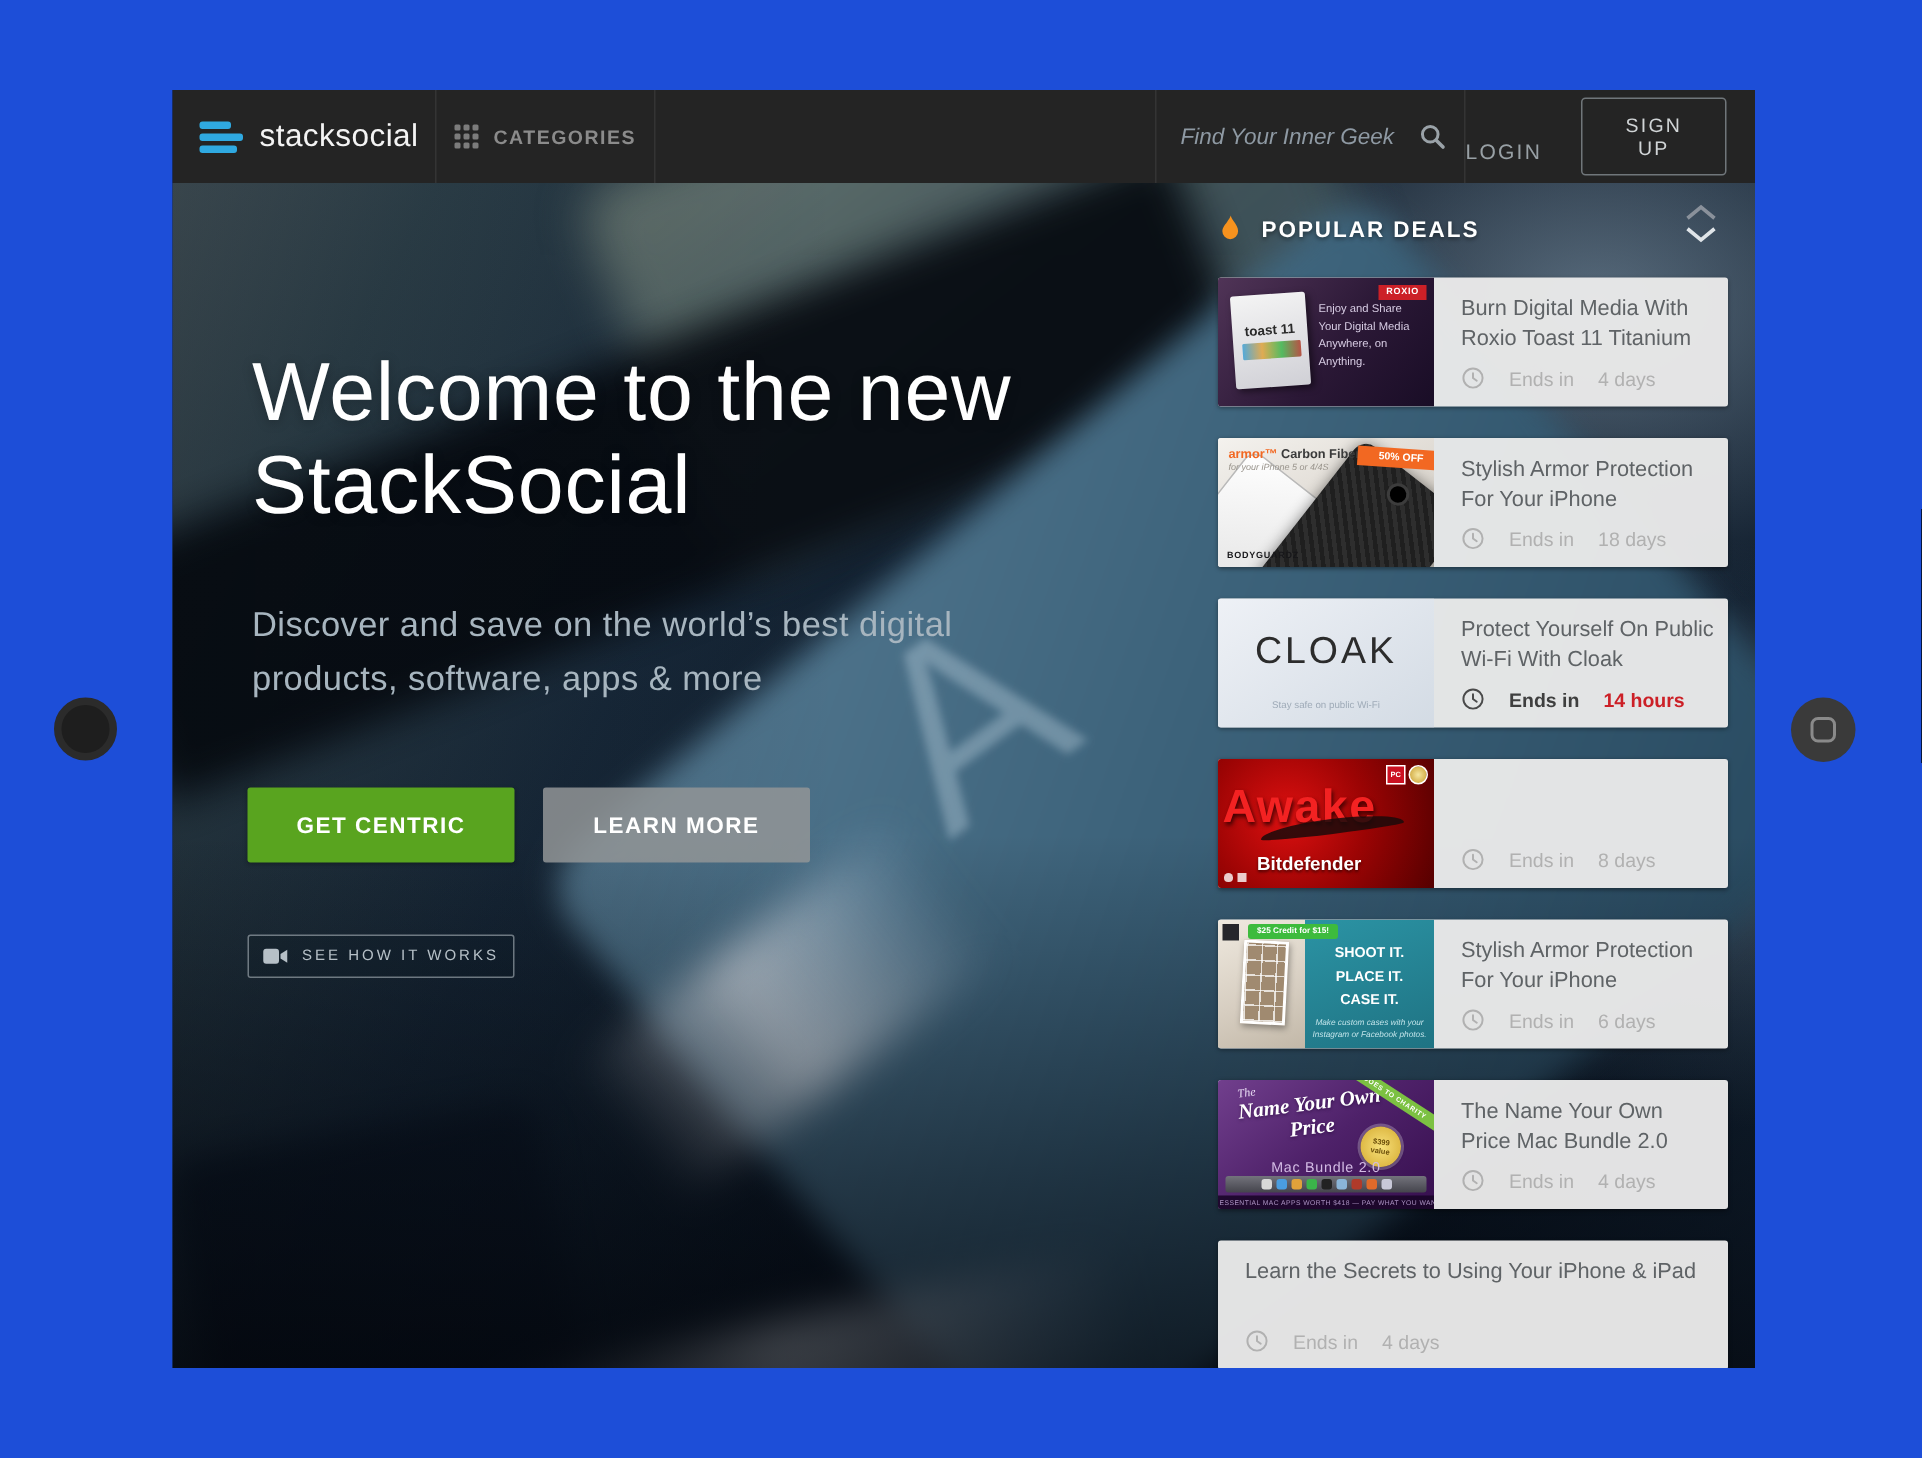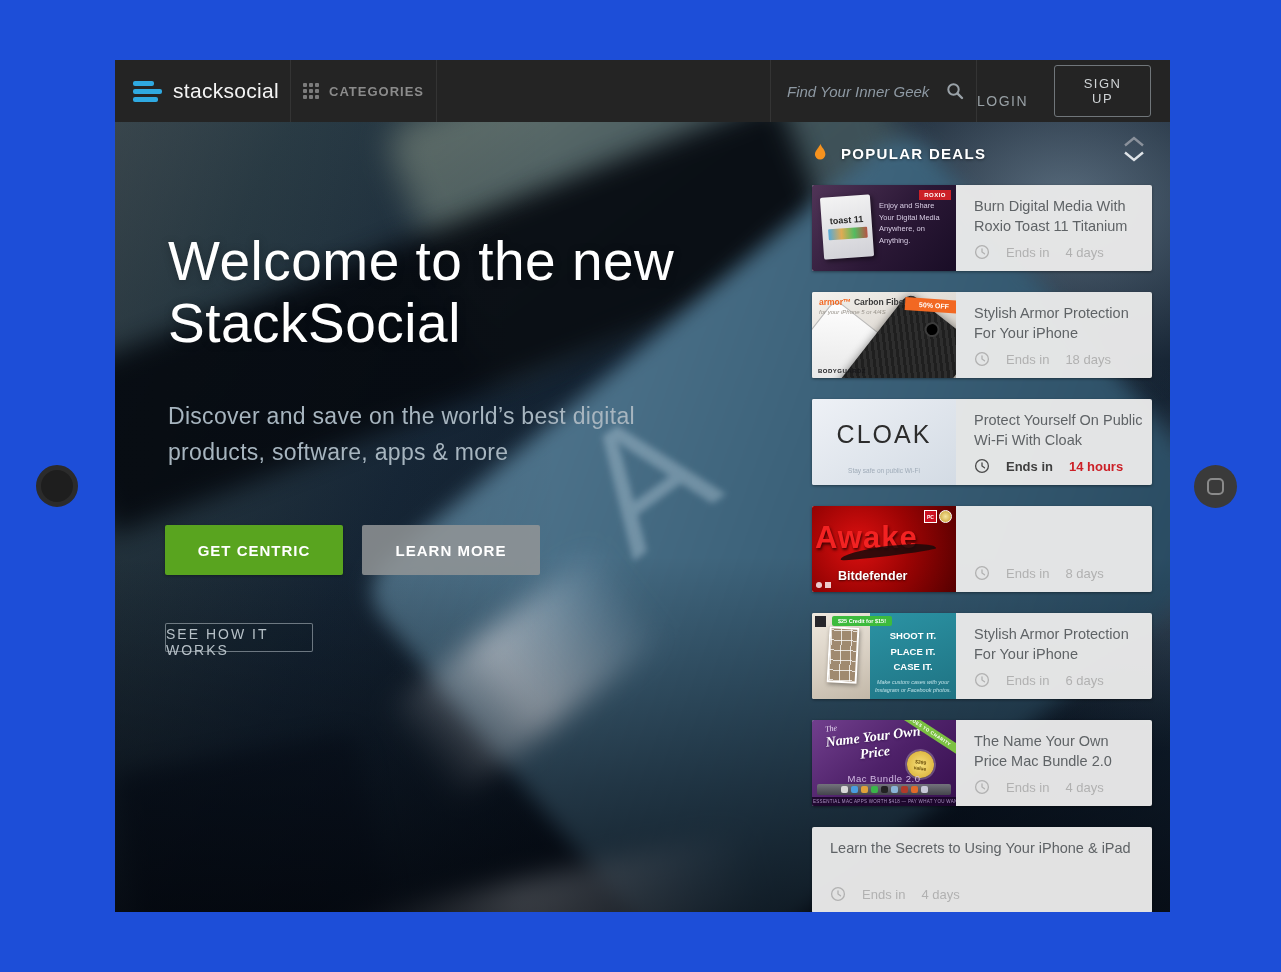--- a/index.html
+++ b/index.html
@@ -74,23 +74,23 @@
   .hero-title { margin-top:108px; margin-left:3px; color:#fff; font-size:55px; font-weight:300;
     line-height:62px; letter-spacing:.5px; text-shadow:0 1px 8px rgba(0,0,0,.25); }
   .hero-title span { display:block; }
   .hero-subtitle { margin-top:44px; margin-left:3px; width:505px; color:#a7b5bf; font-size:23px;
     line-height:36px; letter-spacing:.3px; }
   .hero-buttons { margin-top:55px; display:flex; gap:19px; }
   .btn { width:178px; height:50px; border:none; border-radius:2px; color:#fff; font-size:15px;
     font-weight:bold; letter-spacing:1px; cursor:pointer; font-family:"Liberation Sans", sans-serif; }
   .btn-green { background:#59a41f; box-shadow:0 1px 3px rgba(0,0,0,.3); }
   .btn-gray { background:rgba(146,149,151,.85); }
-  .see-how { margin-top:48px; width:148px; height:29px; display:flex; align-items:center; justify-content:center;
-    gap:9px; border:1px solid rgba(185,195,202,.55); border-radius:2px; color:#b6c0c7; font-size:14px;
-    letter-spacing:2px; cursor:pointer; background:rgba(10,18,28,.15);flex-direction:column; }
+  .see-how { margin-top:48px; width:178px; height:29px; display:flex; align-items:center; justify-content:center;
+    gap:9px; border:1px solid rgba(185,195,202,.55); border-radius:2px; color:#b6c0c7; font-size:10px;
+    letter-spacing:2px; cursor:pointer; background:rgba(10,18,28,.15); }
 
   
   .deals-panel { position:absolute; left:697px; top:0; width:340px; height:756px; z-index:10; }
   .panel-header { position:absolute; left:0; top:80px; width:100%; height:26px; display:flex; align-items:center; gap:12px; }
   .panel-title { color:#fff; font-size:15px; font-weight:bold; letter-spacing:1.3px; text-shadow:0 1px 3px rgba(0,0,0,.45); }
   .panel-arrows { position:absolute; right:7px; top:-4px; display:flex; flex-direction:column; gap:4px; cursor:pointer; }
   .deals-list { position:absolute; left:0; top:125px; width:100%; }
   .deal-card { position:relative; width:340px; height:86px; margin-bottom:21px; background:rgba(233,233,233,.97);
     border-radius:2px; display:flex; box-shadow:0 1px 3px rgba(0,0,0,.4); cursor:pointer; overflow:hidden; }
   .thumb { position:relative; width:144px; height:86px; flex-shrink:0; overflow:hidden; }

